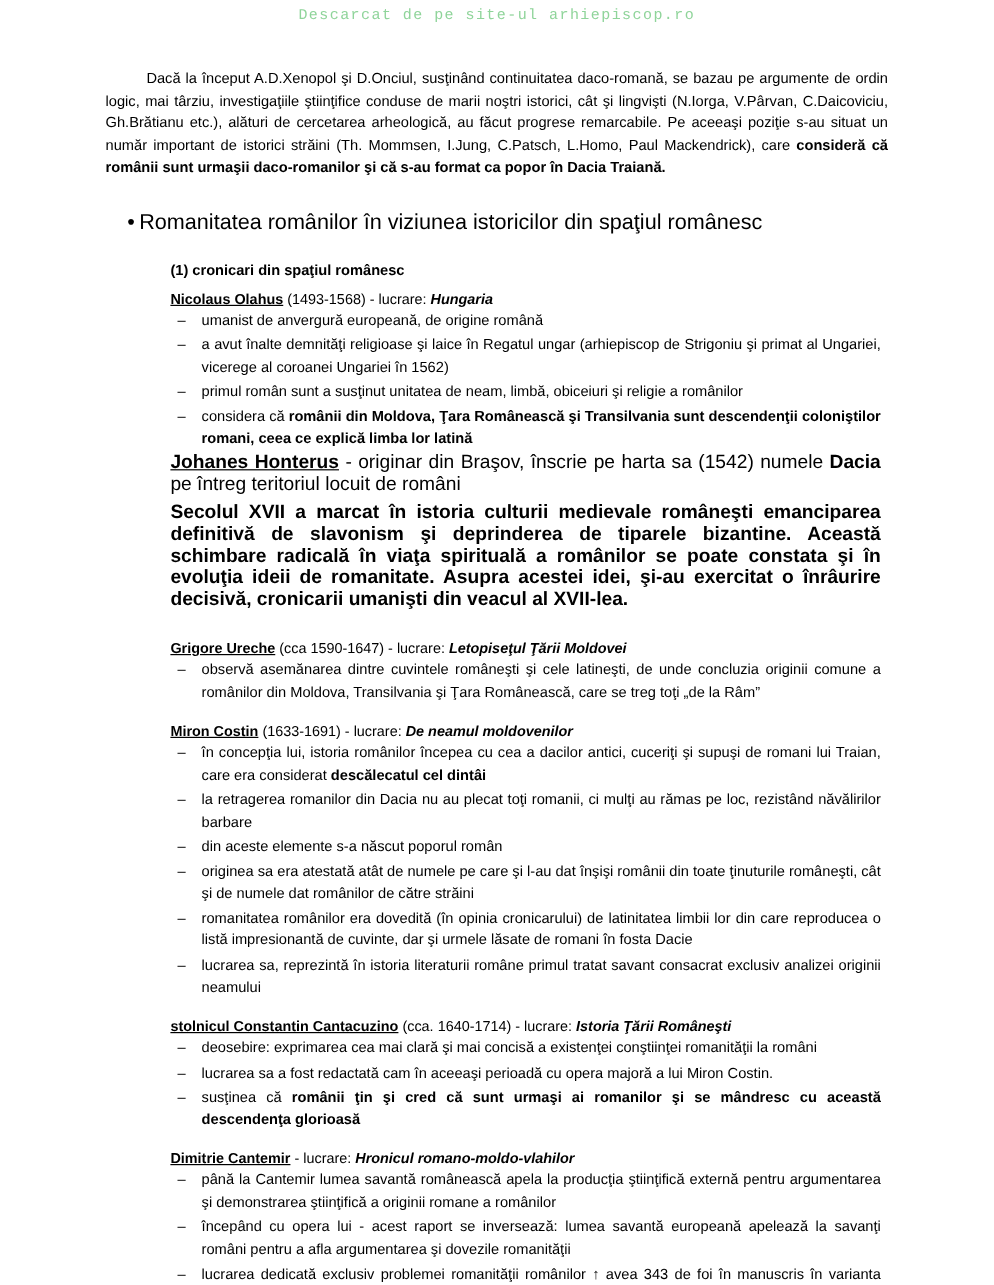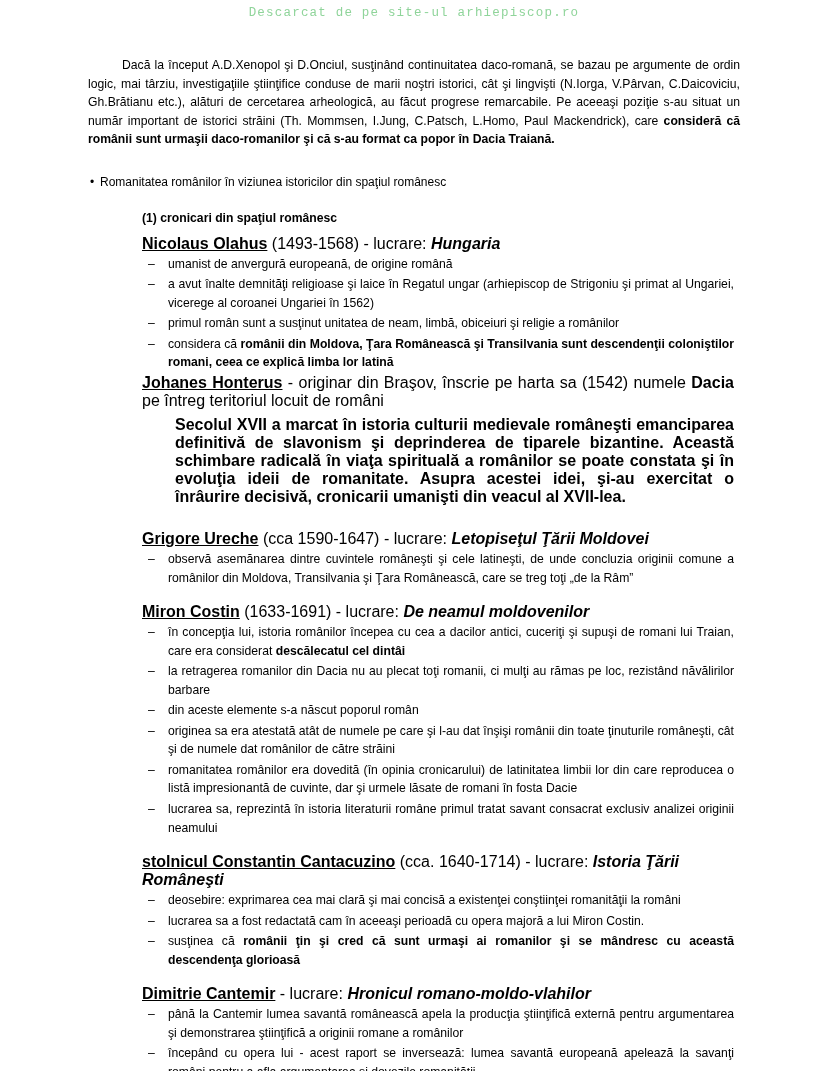--- a/index.html
+++ b/index.html
@@ -45,40 +45,40 @@
   }
   .para.first {
     text-indent: 34px;
   }
   b, .b { font-weight: bold; }
   i, .i { font-style: italic; }
   u, .u { text-decoration: underline; }
 
   .bullet-head {
     margin-top: 26px;
-    margin-left: 2px;
-    font-size: 12px;
+    margin-left: 18px;
+    font-size: 18px;
   }
   .bullet-head .dot {
     display: inline-block;
     width: 10px;
   }
 
   .section {
     margin-left: 54px;
     margin-right: 6px;
   }
   .sub-title {
     margin-top: 22px;
     font-weight: bold;
     font-size: 12.2px;
   }
   .author-line {
     margin-top: 10px;
-    font-size: 16px;
+    font-size: 12px;
   }
   .author-line.tight { margin-top: 16px; }
   ul.dashes {
     list-style: none;
     margin: 2px 0 0 0;
     padding: 0;
   }
   ul.dashes > li {
     position: relative;
     padding-left: 26px;
@@ -88,21 +88,20 @@
   ul.dashes > li:before {
     content: "–";
     position: absolute;
     left: 6px;
     top: 0;
   }
   .block-bold {
     margin-top: 6px;
     font-weight: bold;
     text-align: justify;
-    margin-left: 33px;
   }
   .plain-note {
     text-align: justify;
     margin-top: 2px;
   }
   .spacer-sm { height: 8px; }
 </style>
 </head>
 <body>
 

